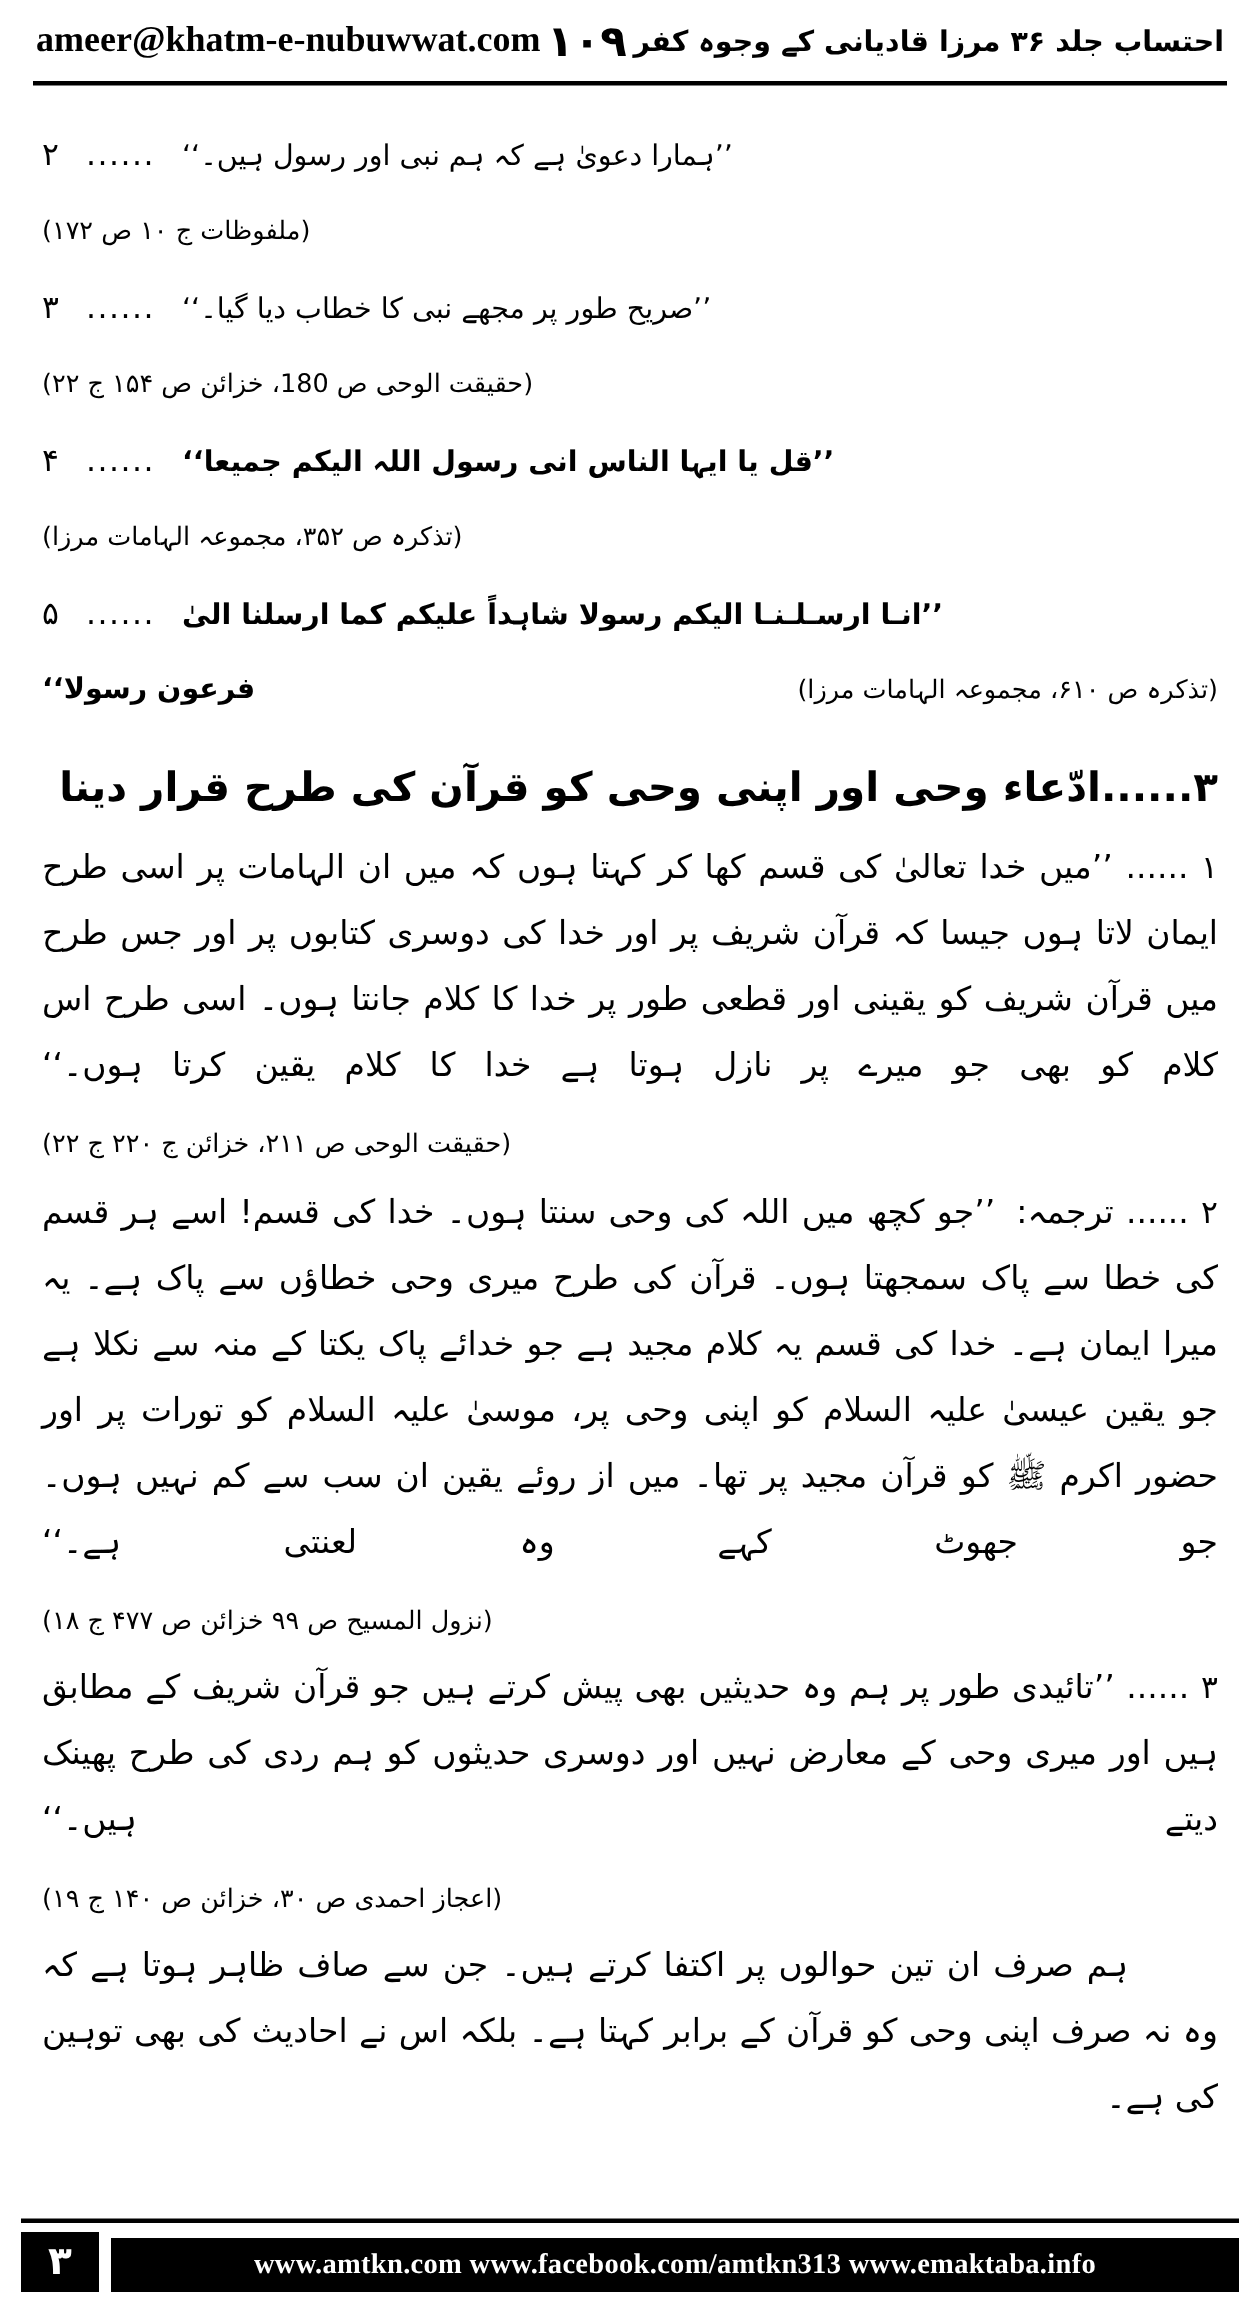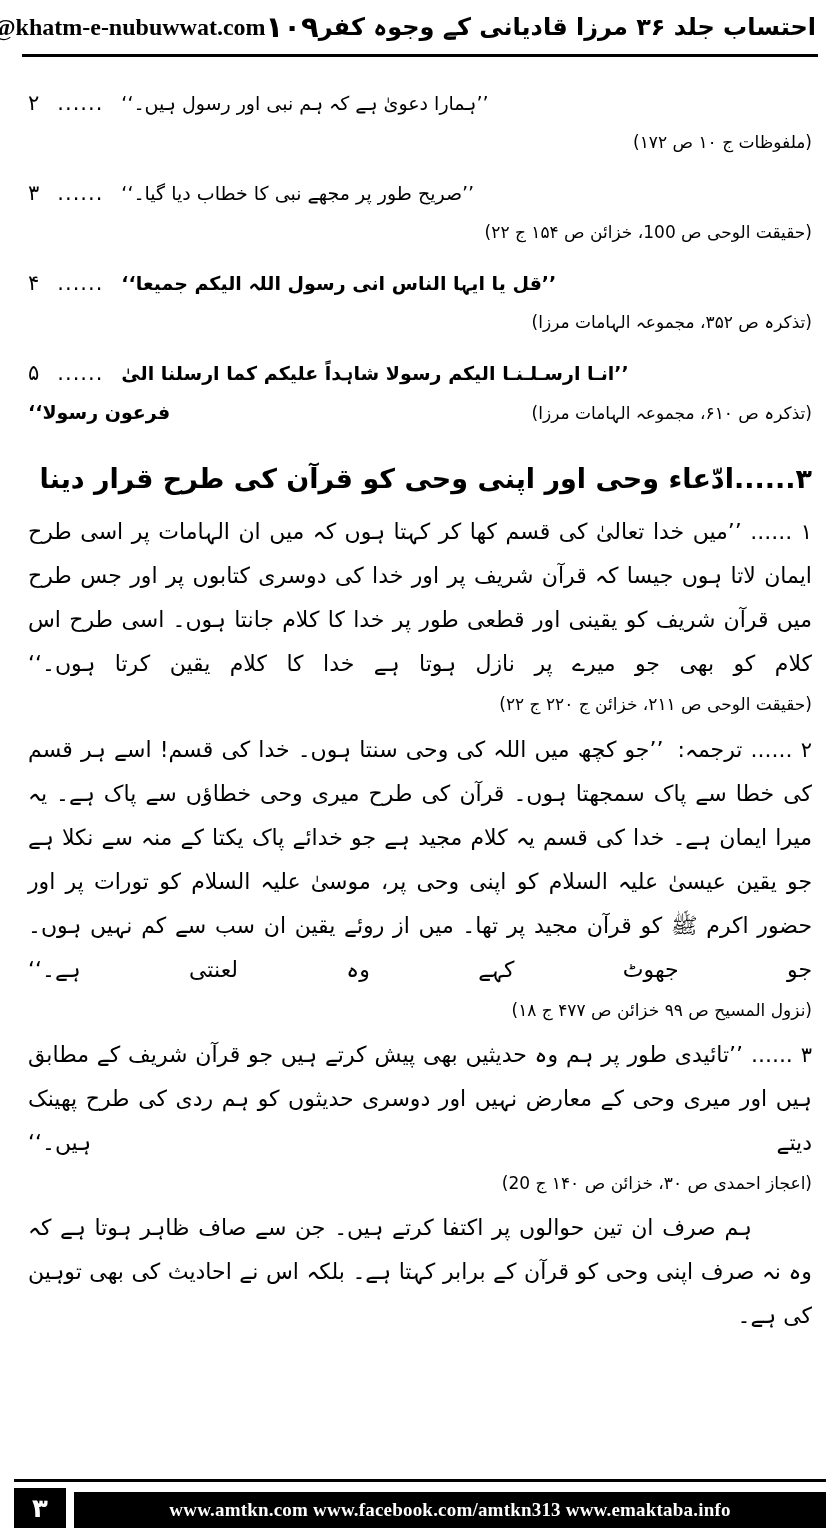--- a/index.html
+++ b/index.html
@@ -26,21 +26,21 @@
   
   .header {
     display: flex;
     flex-direction: row;
     align-items: center;
     justify-content: space-between;
     padding: 10px 6px 6px 6px;
     direction: rtl;
   }
   .header-right {
-    font-size: 24px;
+    font-size: 19px;
     font-weight: bold;
     font-family: "DejaVu Sans", "Liberation Sans", sans-serif;
     white-space: nowrap;
     text-align: center;
   }
   .header-center {
     font-size: 29px;
     font-weight: bold;
     letter-spacing: 1px;
   }
@@ -82,24 +82,24 @@
     letter-spacing: 1px;
   }
   .qtext {
     font-size: 22px;
     font-weight: 500;
   }
   .qtext.big {
     font-size: 19px;
   }
   .ref {
-    text-align: right;
+    text-align: left;
     direction: rtl;
     font-size: 17px;
-    margin-top: 2px;
+    margin-top: 14px;
   }
   .ref-inline-row {
     display: flex;
     flex-direction: row;
     justify-content: space-between;
     align-items: baseline;
   }
 
   .section-heading {
     font-size: 27px;
@@ -198,21 +198,21 @@
       <span class="dots">......</span>
       <span class="num">۲</span>
     </div>
     <div class="ref">(ملفوظات ج ۱۰ ص ۱۷۲)</div>
 
     <div class="quote-line">
       <span class="qtext big">’’صریح طور پر مجھے نبی کا خطاب دیا گیا۔‘‘</span>
       <span class="dots">......</span>
       <span class="num">۳</span>
     </div>
-    <div class="ref">(حقیقت الوحی ص 100، خزائن ص ۱۵۴ ج ۲۲)</div>
+    <div class="ref">(حقیقت الوحی ص 180، خزائن ص ۱۵۴ ج ۲۲)</div>
 
     <div class="quote-line">
       <span class="qtext big bold-ar">’’قل یا ایہا الناس انی رسول اللہ الیکم جمیعا‘‘</span>
       <span class="dots">......</span>
       <span class="num">۴</span>
     </div>
     <div class="ref">(تذکرہ ص ۳۵۲، مجموعہ الہامات مرزا)</div>
 
     <div class="quote-line">
       <span class="qtext big bold-ar">’’انـا ارسـلـنـا الیکم رسولا شاہداً علیکم کما ارسلنا الیٰ</span>
@@ -241,21 +241,21 @@
       <span class="lead">ترجمہ:</span>
       <span>’’جو کچھ میں اللہ کی وحی سنتا ہوں۔ خدا کی قسم! اسے ہر قسم کی خطا سے پاک سمجھتا ہوں۔ قرآن کی طرح میری وحی خطاؤں سے پاک ہے۔ یہ میرا ایمان ہے۔ خدا کی قسم یہ کلام مجید ہے جو خدائے پاک یکتا کے منہ سے نکلا ہے جو یقین عیسیٰ علیہ السلام کو اپنی وحی پر، موسیٰ علیہ السلام کو تورات پر اور حضور اکرم ﷺ کو قرآن مجید پر تھا۔ میں از روئے یقین ان سب سے کم نہیں ہوں۔ جو جھوٹ کہے وہ لعنتی ہے۔‘‘</span>
     </div>
     <div class="ref">(نزول المسیح ص ۹۹ خزائن ص ۴۷۷ ج ۱۸)</div>
 
     <div class="para">
       <span class="num">۳</span>
       <span class="dots">......</span>
       <span>’’تائیدی طور پر ہم وہ حدیثیں بھی پیش کرتے ہیں جو قرآن شریف کے مطابق ہیں اور میری وحی کے معارض نہیں اور دوسری حدیثوں کو ہم ردی کی طرح پھینک دیتے ہیں۔‘‘</span>
     </div>
-    <div class="ref">(اعجاز احمدی ص ۳۰، خزائن ص ۱۴۰ ج 20)</div>
+    <div class="ref">(اعجاز احمدی ص ۳۰، خزائن ص ۱۴۰ ج ۱۹)</div>
 
     <div class="para para-indent last">ہم صرف ان تین حوالوں پر اکتفا کرتے ہیں۔ جن سے صاف ظاہر ہوتا ہے کہ وہ نہ صرف اپنی وحی کو قرآن کے برابر کہتا ہے۔ بلکہ اس نے احادیث کی بھی توہین کی ہے۔</div>
 
   </div>
 
   <div class="footer">
     <div class="footer-rule"></div>
     <div class="page-number">۳</div>
     <div class="footer-bar">
       <span>www.amtkn.com  www.facebook.com/amtkn313  www.emaktaba.info</span>

